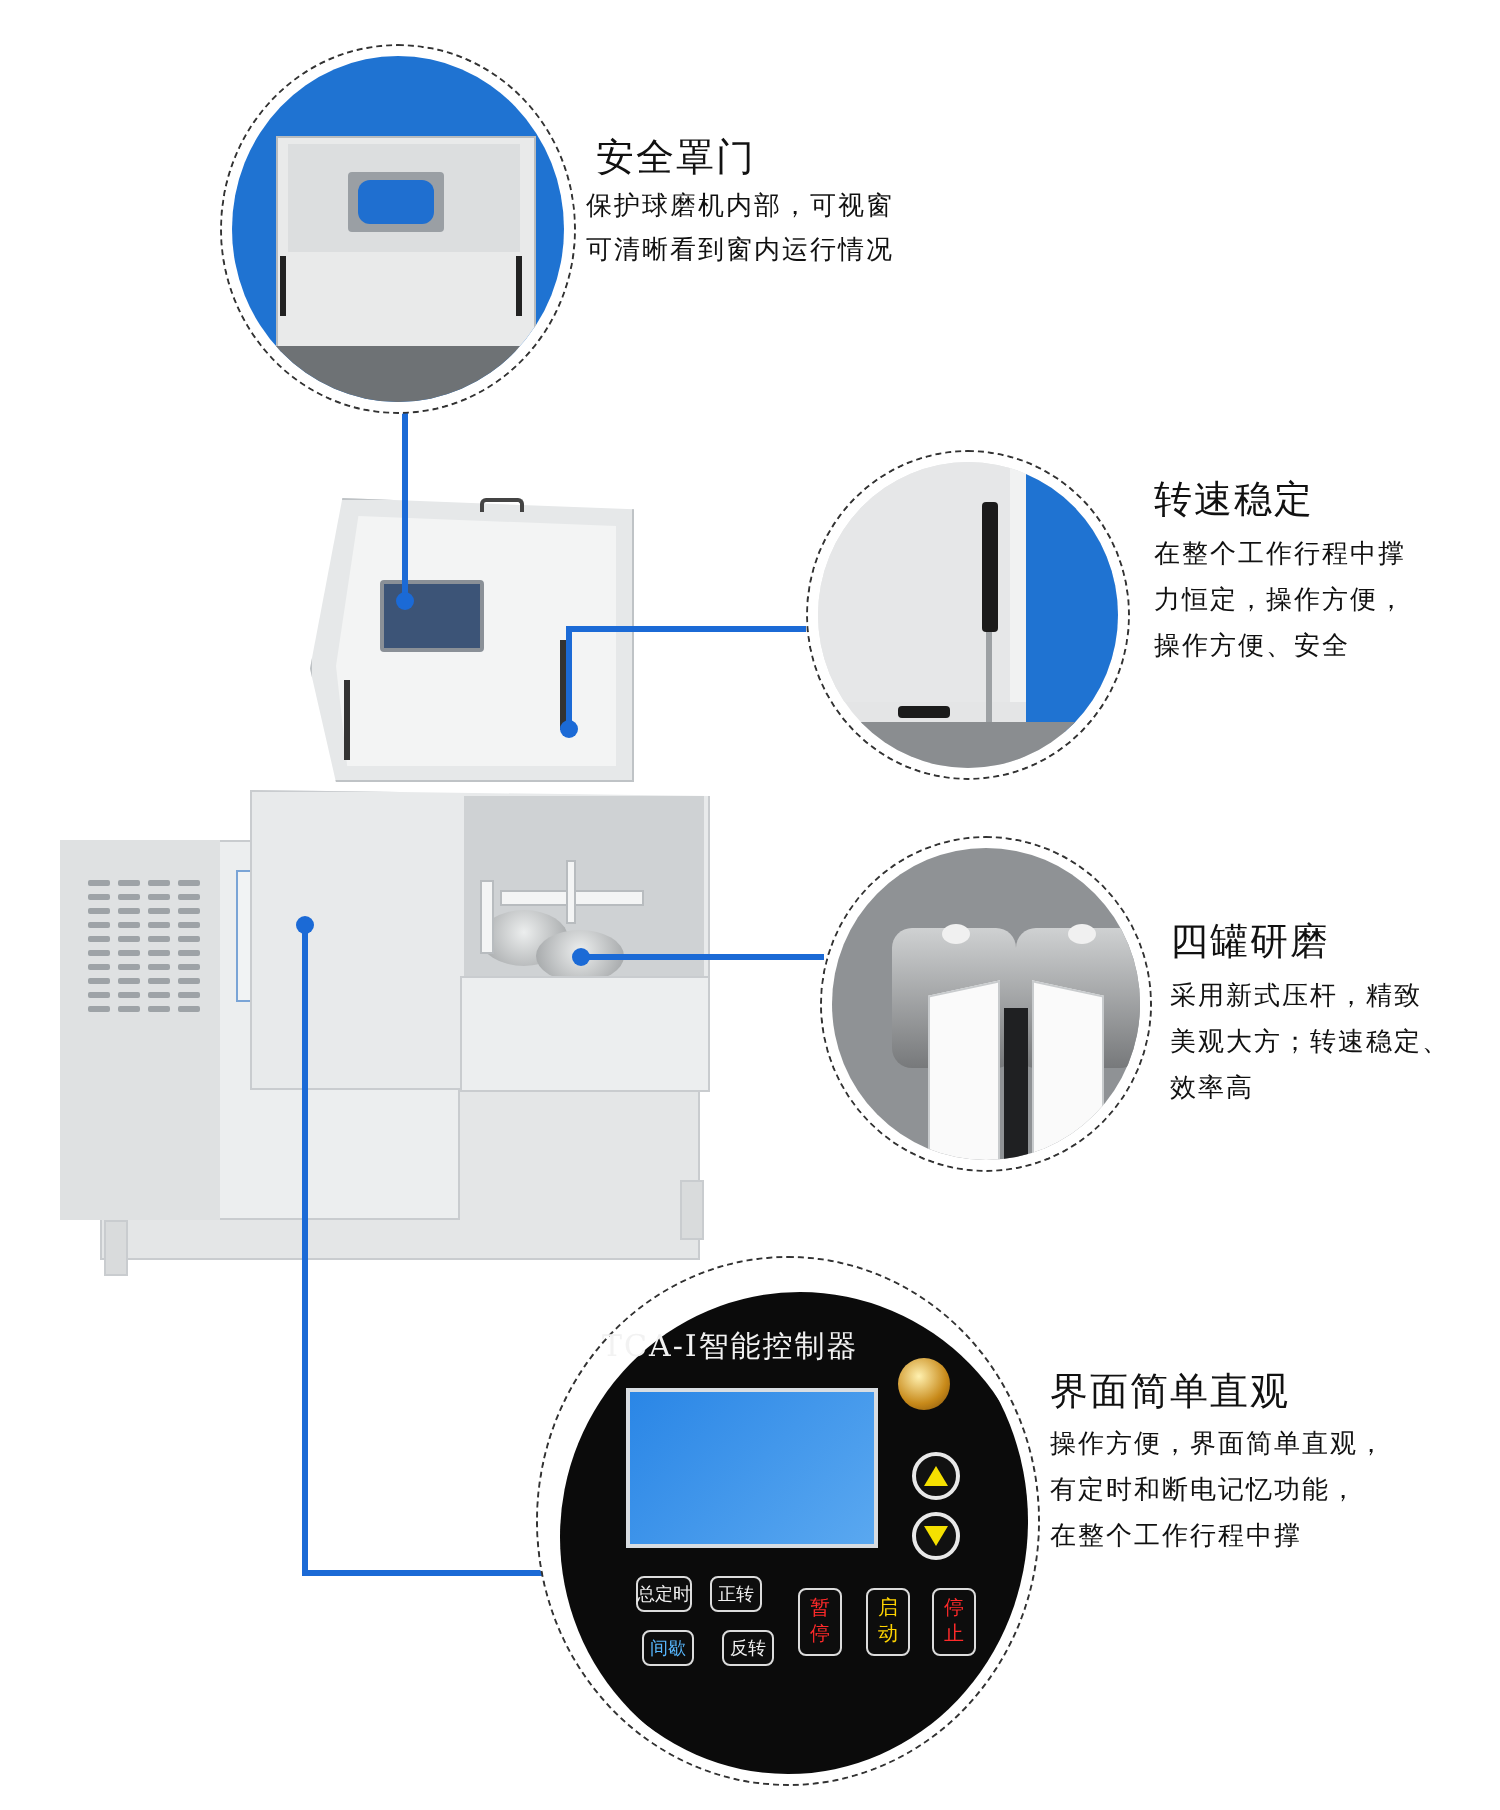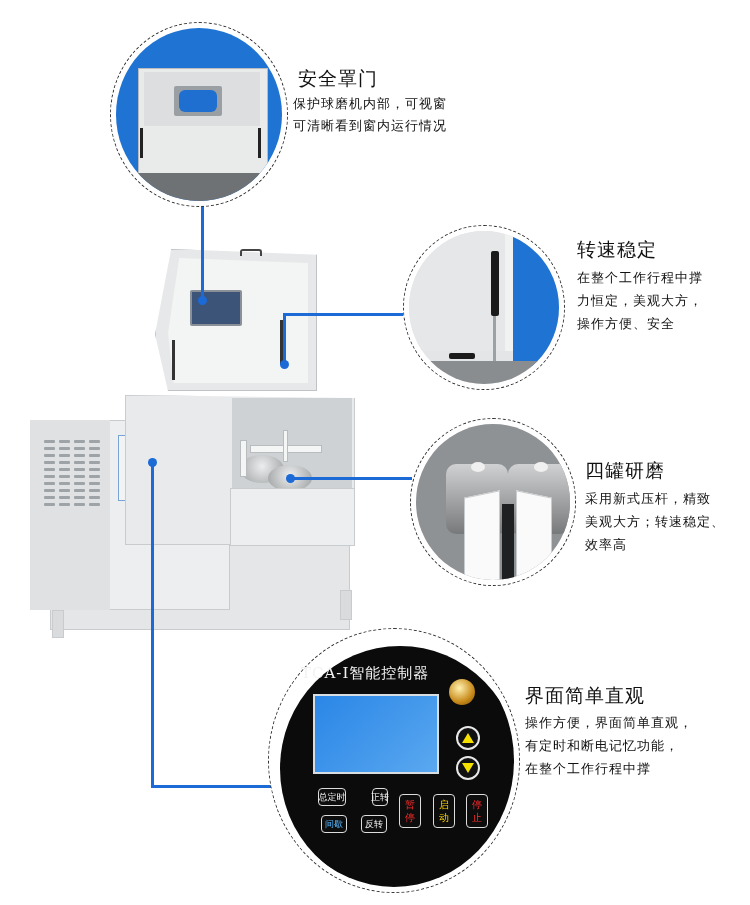--- a/index.html
+++ b/index.html
@@ -157,21 +157,21 @@
     <div class="abs" style="left:104px;top:0;width:60px;height:135px;background:#1f73d2;"></div>
     <div class="abs" style="left:96px;top:0;width:8px;height:120px;background:#f1f2f2;"></div>
     <div class="abs" style="left:82px;top:20px;width:8px;height:65px;background:#1b1b1b;border-radius:2px;"></div>
     <div class="abs" style="left:84px;top:85px;width:3px;height:55px;background:#9da1a4;"></div>
     <div class="abs" style="left:40px;top:122px;width:26px;height:6px;background:#1b1b1b;border-radius:2px;"></div>
     <div class="abs" style="left:0;top:130px;width:160px;height:40px;background:#8a8d90;"></div>
   </div>
 </div>
 <div class="c-title" style="left:577px;top:237px;">转速稳定</div>
 <div class="c-line" style="left:577px;top:268px;">在整个工作行程中撑</div>
-<div class="c-line" style="left:577px;top:291px;">力恒定，美观大方，</div>
+<div class="c-line" style="left:577px;top:291px;">力恒定，操作方便，</div>
 <div class="c-line" style="left:577px;top:314px;">操作方便、安全</div>
 
 <div class="circle" style="left:410px;top:418px;width:166px;height:168px;">
   <div class="circle-inner" style="background:#8f9295;">
     <div class="abs jar" style="left:30px;top:40px;width:62px;height:70px;border-radius:10px;background:linear-gradient(#cfd1d2,#77797b);"></div>
     <div class="abs jar" style="left:92px;top:40px;width:62px;height:70px;border-radius:10px;background:linear-gradient(#cfd1d2,#77797b);"></div>
     <div class="abs" style="left:55px;top:38px;width:14px;height:10px;border-radius:50%;background:#f0f0f0;"></div>
     <div class="abs" style="left:118px;top:38px;width:14px;height:10px;border-radius:50%;background:#f0f0f0;"></div>
     <div class="abs" style="left:48px;top:70px;width:34px;height:100px;background:#fafafa;transform:skewY(-12deg);border:1px solid #c8cbcd;"></div>
     <div class="abs" style="left:100px;top:70px;width:34px;height:100px;background:#fafafa;transform:skewY(12deg);border:1px solid #c8cbcd;"></div>
@@ -195,21 +195,21 @@
 <div class="arrow-btn" style="left:456px;top:726px;">
     <div class="tri-up"></div>
   </div>
 <div class="arrow-btn" style="left:456px;top:756px;">
     <div class="tri-down"></div>
   </div>
 
 <div class="key" style="left:318px;top:788px;width:28px;height:18px;">
     <span>总定时</span>
   </div>
-<div class="key" style="left:372px;top:788px;width:16px;height:18px;">
+<div class="key" style="left:355px;top:788px;width:26px;height:18px;">
     <span>正转</span>
   </div>
 <div class="key" style="left:321px;top:815px;width:26px;height:18px;color:#58b8ff;">
     <span>间歇</span>
   </div>
 <div class="key" style="left:361px;top:815px;width:26px;height:18px;">
     <span>反转</span>
   </div>
 
 <div class="key-tall" style="left:399px;top:794px;width:22px;height:34px;color:#ff2a2a;">

